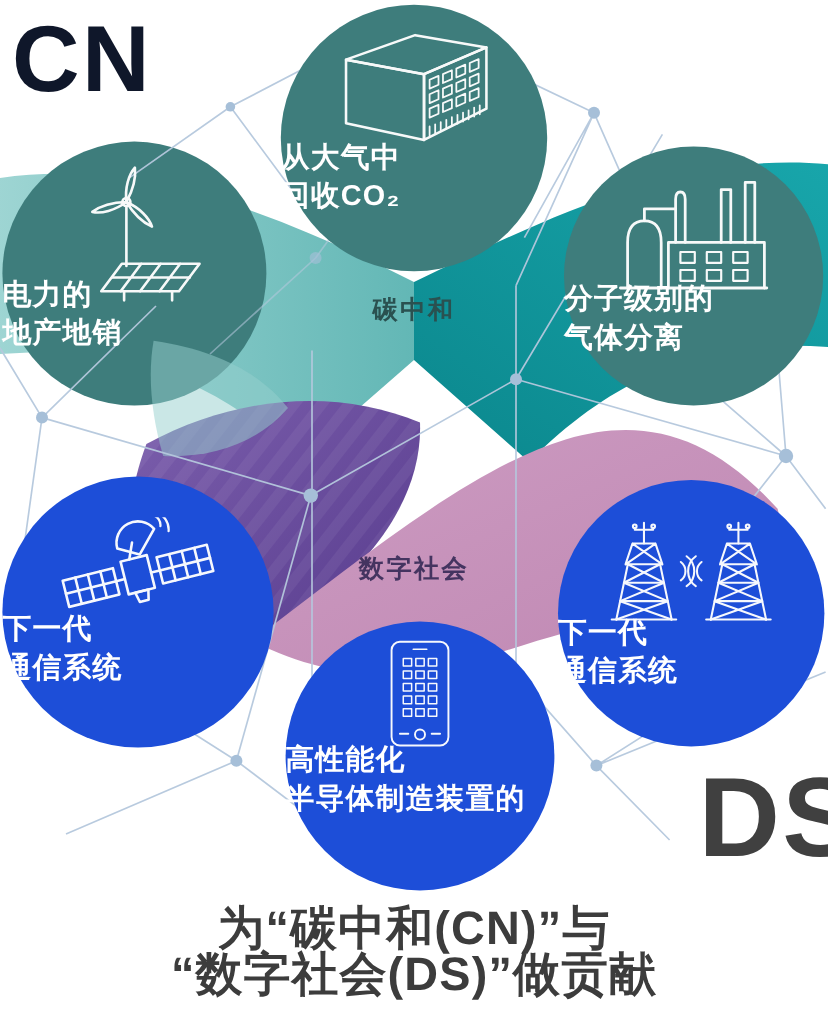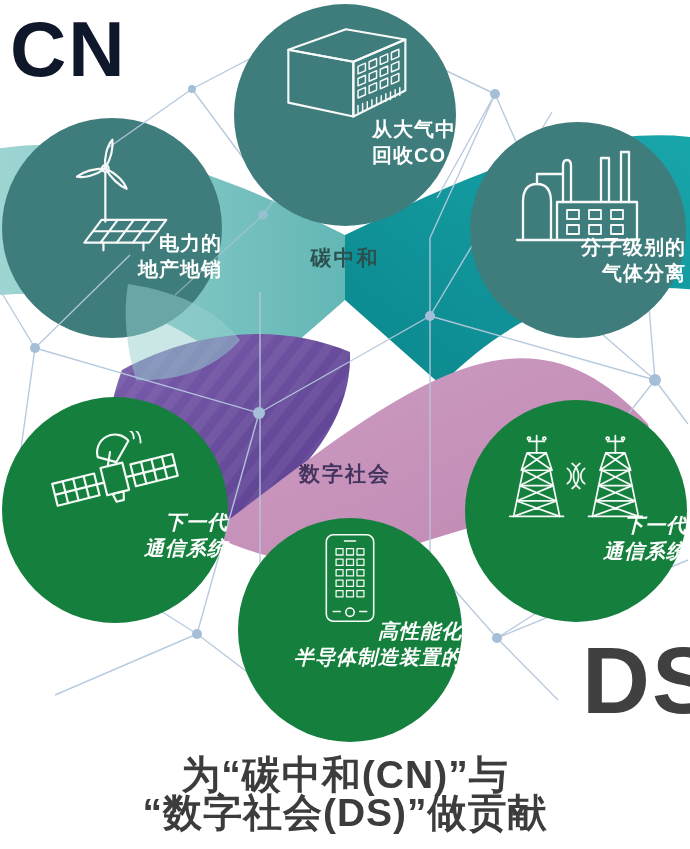--- a/index.html
+++ b/index.html
@@ -2,24 +2,24 @@
 <html><head>
 <meta charset="utf-8">
 <style>
   html,body{margin:0;padding:0;background:#fff;}
   .stage{position:relative;width:690px;height:849px;background:#ffffff;overflow:hidden;
          font-family:"Liberation Sans","DejaVu Sans",sans-serif;}
   .stage svg.layer{position:absolute;left:0;top:0;}
   .z0{z-index:0}.z1{z-index:1}.z2{z-index:2}.z3{z-index:3}.z4{z-index:4}.z5{z-index:5}.z6{z-index:6}
   .circle{position:absolute;border-radius:50%;}
   .circle.teal{background:#3E7D7C;}
-  .circle.purple{background:#15803d;font-style:italic;}
+  .circle.purple{background:#1d4ed8;}
   .circle.clear{background:transparent;}
-  .circle-label{position:absolute;left:0;right:0;top:112px;text-align:right;
-    color:#ffffff;font-weight:bold;font-size:20px;line-height:1.32;letter-spacing:1px;}
+  .circle-label{position:absolute;left:0;right:16px;top:112px;text-align:left;
+    color:#ffffff;font-weight:bold;font-size:24px;line-height:1.32;letter-spacing:1px;}
   .circle-icon{position:absolute;left:50%;transform:translateX(-50%);}
   .center-label{position:absolute;transform:translate(-50%,-50%);font-weight:bold;
     font-size:21px;letter-spacing:2px;white-space:nowrap;}
   #lbl-carbon{left:345px;top:258px;color:#2A5150;}
   #lbl-digital{left:345px;top:474px;color:#443460;}
   .corner{position:absolute;font-weight:bold;line-height:1;}
   #cn{left:10px;top:10px;font-size:78px;color:#0f172a;letter-spacing:2px;}
   #ds{left:582px;top:634px;font-size:94px;color:#404040;letter-spacing:2px;}
   .caption{position:absolute;left:0;right:0;top:756px;text-align:center;color:#3C3C3C;
     font-weight:bold;font-size:39px;line-height:38px;letter-spacing:1px;}

